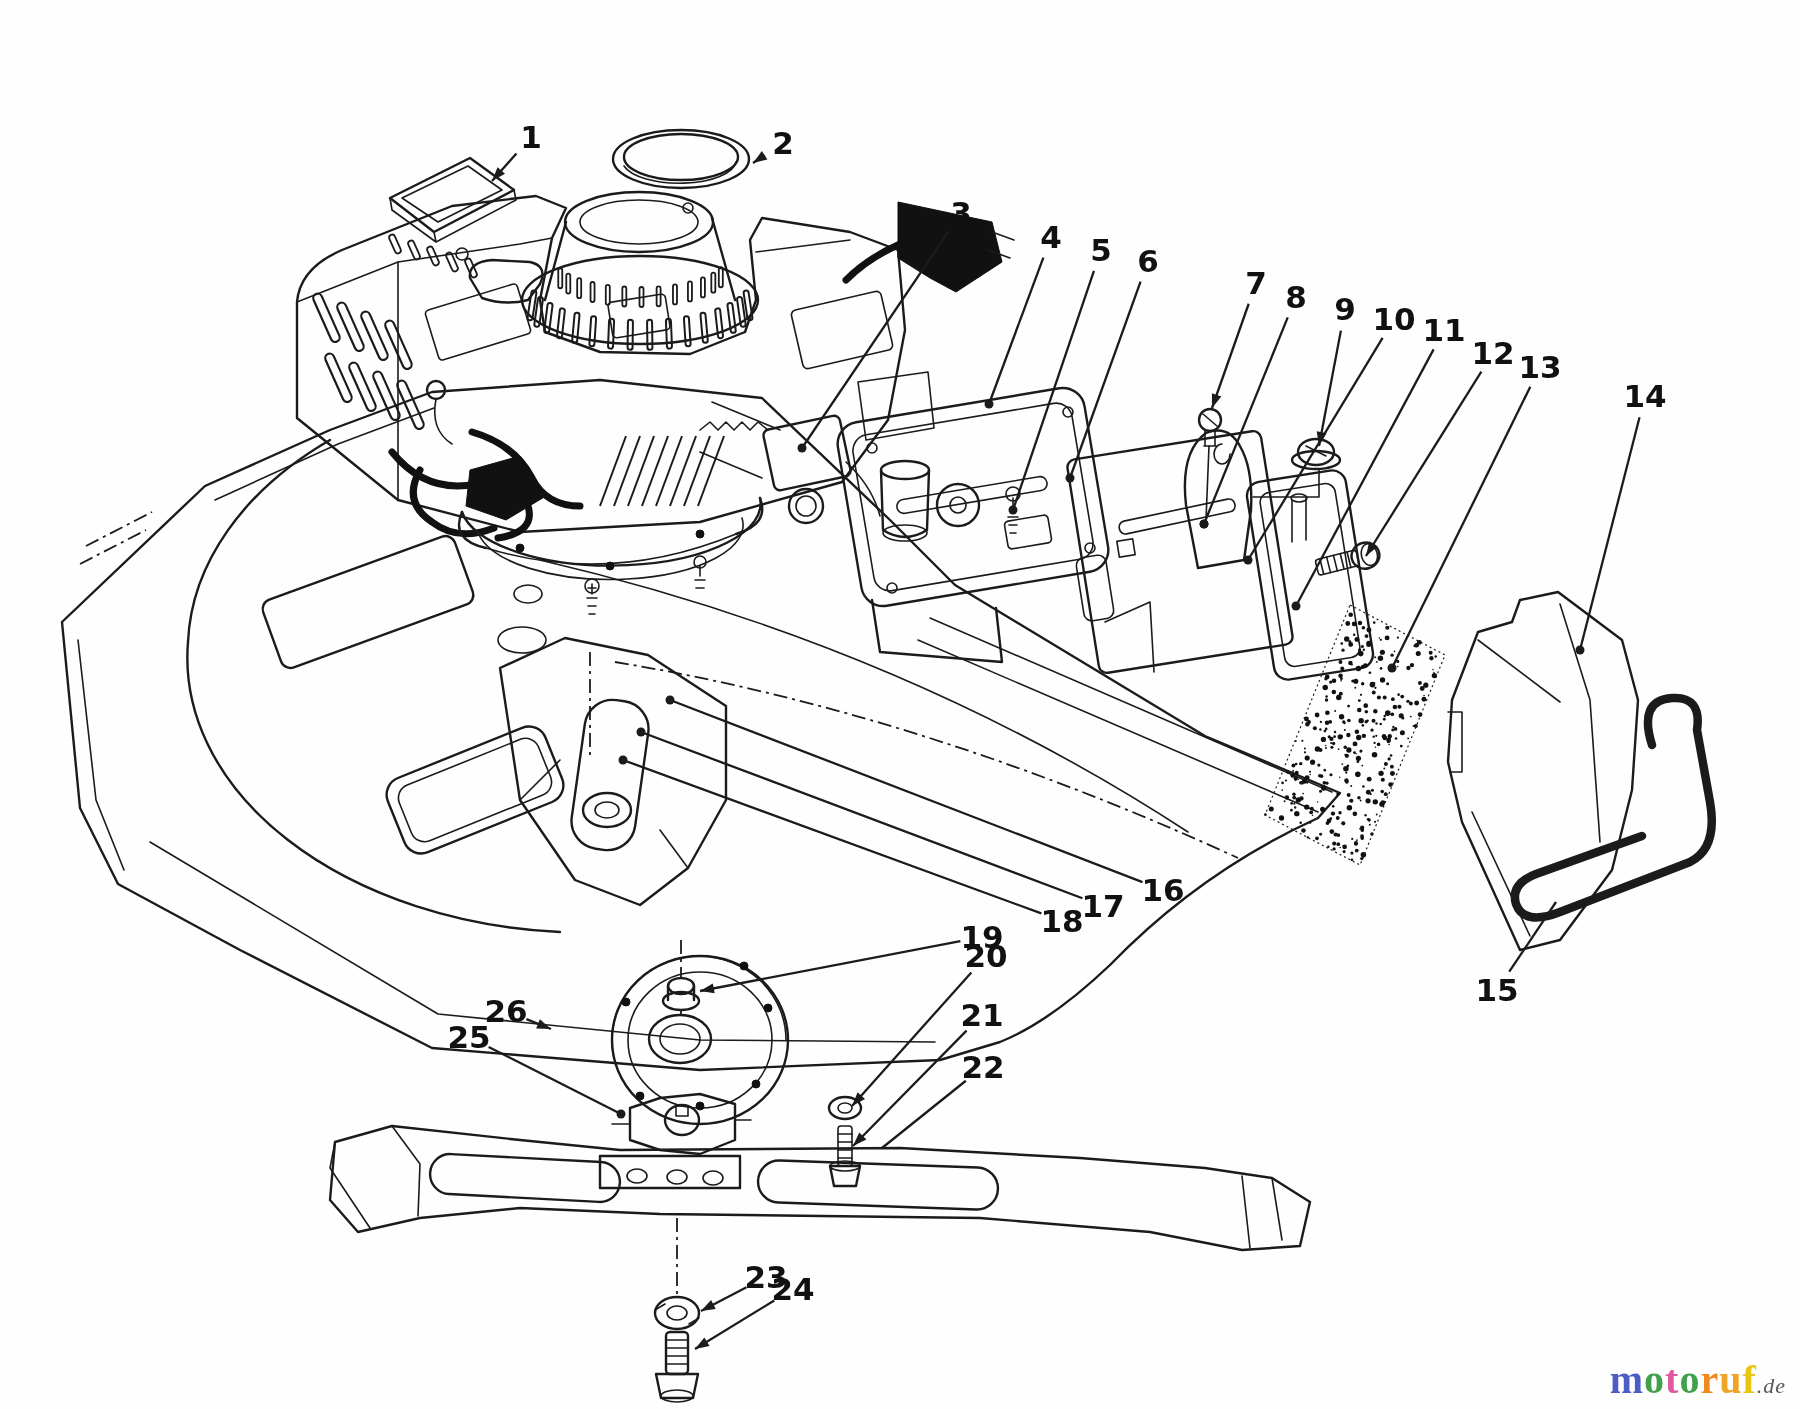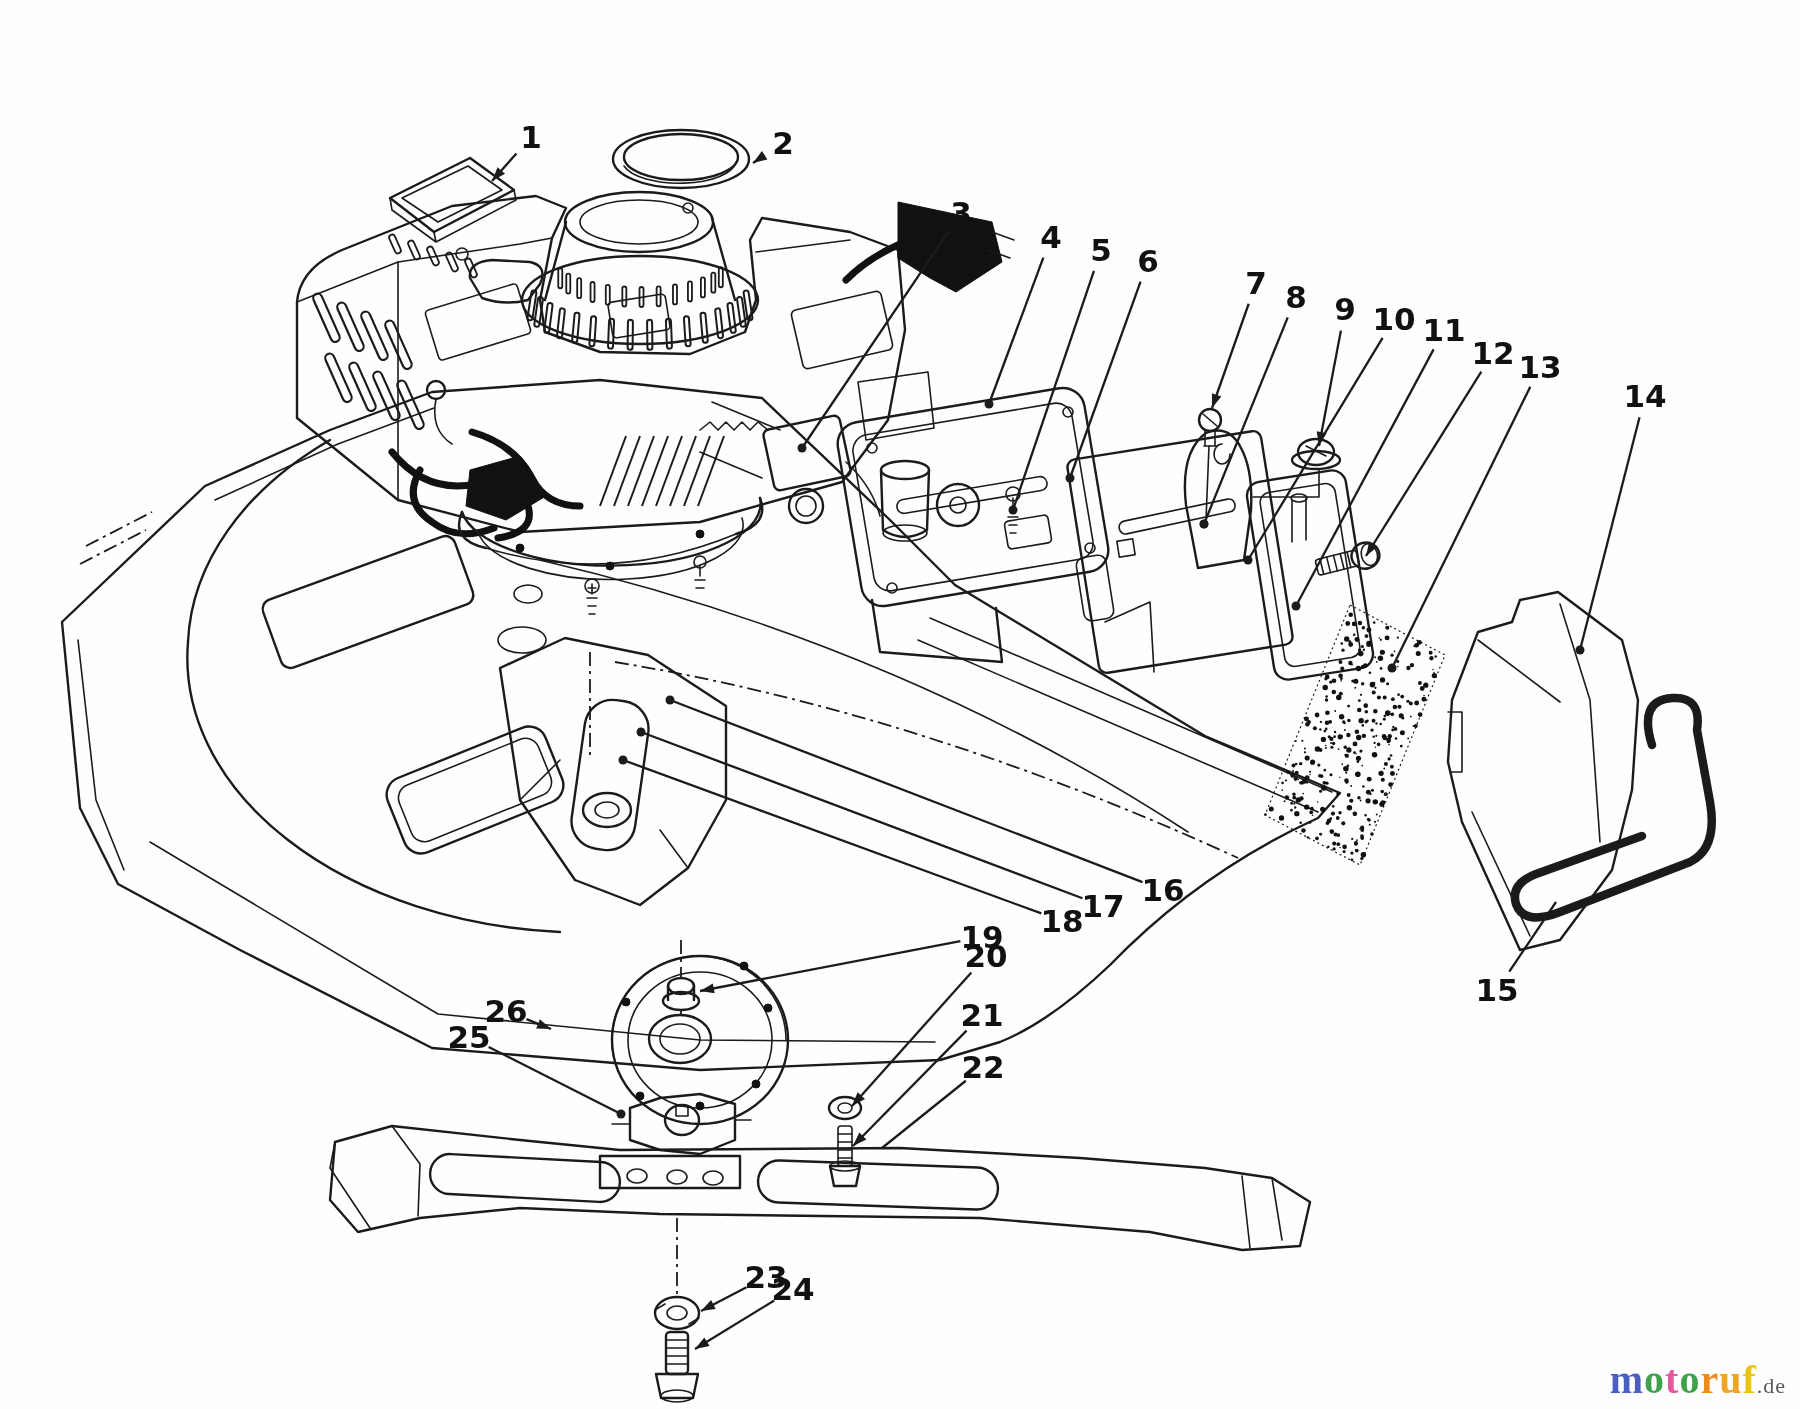--- a/index.html
+++ b/index.html
@@ -7,21 +7,21 @@
          font-family:"DejaVu Sans", sans-serif;}
   svg{position:absolute;left:0;top:0;}
   .ln{fill:none;stroke:#1b1b1b;stroke-width:2.4;stroke-linejoin:round;stroke-linecap:round;}
   .thin{fill:none;stroke:#1b1b1b;stroke-width:1.6;stroke-linejoin:round;stroke-linecap:round;}
   .thick{fill:none;stroke:#111;stroke-width:7;stroke-linecap:round;}
   .blk{fill:#111;stroke:#111;}
   .dash{fill:none;stroke:#1b1b1b;stroke-width:1.8;stroke-dasharray:14 5 3 5;}
   .callout-num{font-family:"DejaVu Sans", sans-serif;font-weight:700;font-size:31px;fill:#111;}
   #watermark{position:absolute;right:14px;bottom:6px;font-family:"Liberation Serif", serif;
              font-weight:700;font-size:40px;letter-spacing:1px;}
-  #watermark .suffix{font-size:22px;font-weight:400;}
+  #watermark .suffix{font-size:22px;font-weight:400;font-style:italic;}
 </style>
 </head>
 <body>
 
 <div id="stage">
 
 <svg id="art" width="1800" height="1409" viewBox="0 0 1800 1409">
 
   <g>
 

